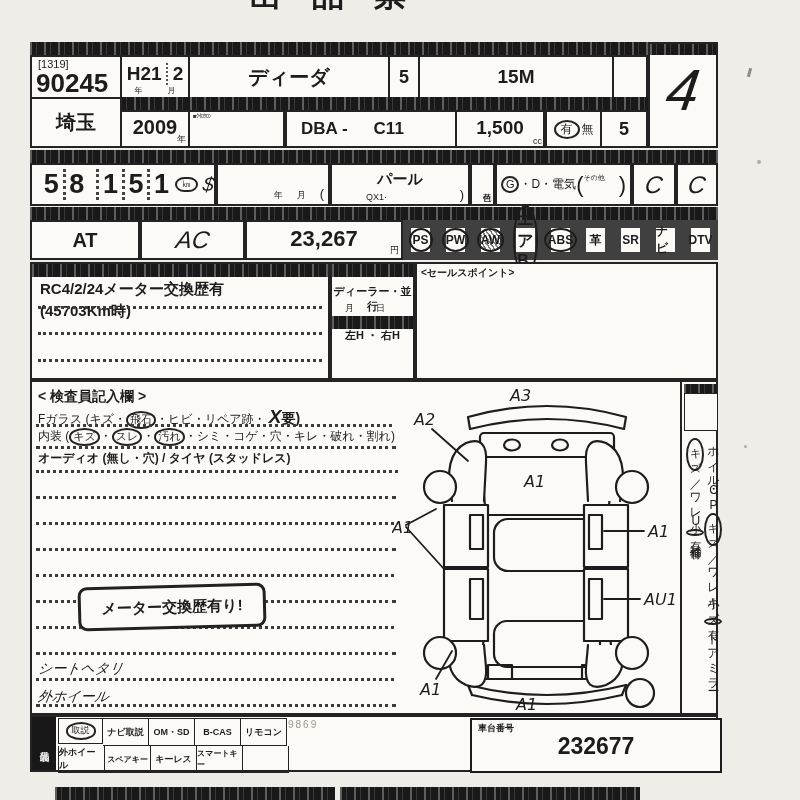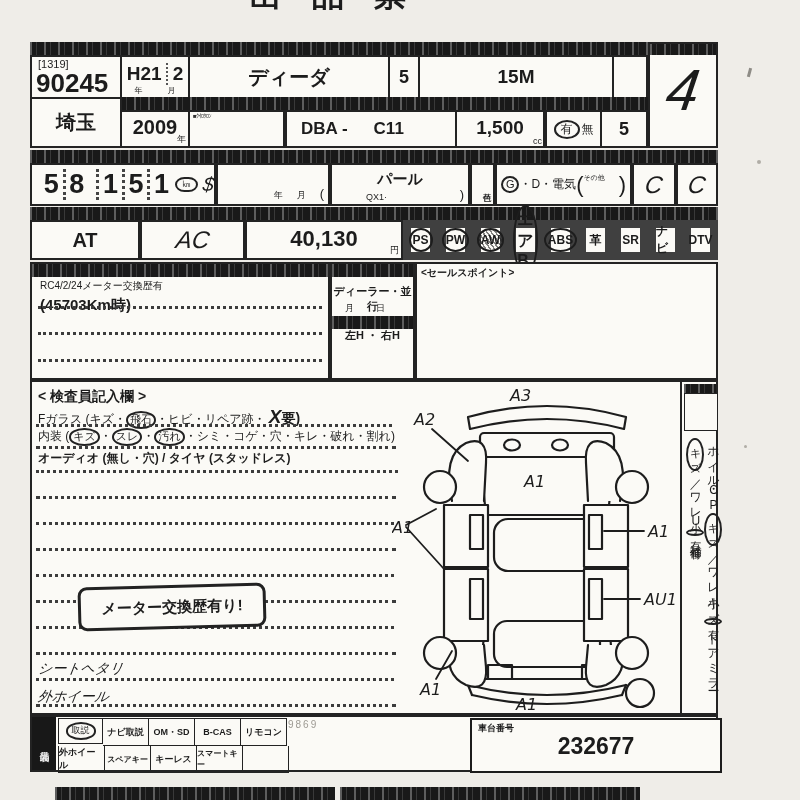--- a/index.html
+++ b/index.html
@@ -130,21 +130,21 @@
 
   <div class="band" style="left:30px;top:207px;width:688px;height:13px;"></div>
 
   <div class="cell" style="left:30px;top:220px;width:110px;height:40px;display:flex;align-items:center;justify-content:center;font-size:20px;font-weight:600;">
     <span>AT</span>
   </div>
   <div class="cell" style="left:140px;top:220px;width:105px;height:40px;display:flex;align-items:center;justify-content:center;">
     <span class="hw" style="font-size:24px;">AC</span>
   </div>
   <div class="cell" style="left:245px;top:220px;width:158px;height:40px;">
-    <div style="font-size:22px;font-weight:600;text-align:center;padding-top:4px;">40,130</div>
+    <div style="font-size:22px;font-weight:600;text-align:center;padding-top:4px;">23,267</div>
     <div class="tiny" style="position:absolute;right:2px;bottom:1px;">円</div>
   </div>
 
   <div class="eq" style="left:403px;">
       <span class="eqc">PS</span>
     </div>
   <div class="eq" style="left:438px;">
       <span class="eqc">PW</span>
     </div>
   <div class="eq" style="left:473px;">
@@ -164,21 +164,21 @@
     </div>
   <div class="eq" style="left:648px;">
       <span>ナビ</span>
     </div>
   <div class="eq" style="left:683px;">
       <span>DTV</span>
     </div>
 
   <div class="cell" style="left:30px;top:262px;width:300px;height:118px;">
     <div class="band" style="left:0;top:0;width:296px;height:13px;"></div>
-    <div style="font-size:10px;font-weight:400;padding:16px 0 0 8px;line-height:1.2;">RC4/2/24メーター交換歴有</div>
+    <div style="font-size:15px;font-weight:700;padding:16px 0 0 8px;line-height:1.2;">RC4/2/24メーター交換歴有</div>
     <div class="dots" style="left:6px;top:42px;width:284px;"></div>
     <div style="font-size:15px;font-weight:600;padding:4px 0 0 8px;">(45703Km時)</div>
     <div class="dots" style="left:6px;top:68px;width:284px;"></div>
     <div class="dots" style="left:6px;top:95px;width:284px;"></div>
   </div>
   <div class="cell" style="left:330px;top:262px;width:85px;height:118px;">
     <div class="band" style="left:0;top:0;width:81px;height:13px;"></div>
     <div class="tiny" style="position:absolute;top:38px;right:6px;letter-spacing:22px;">
       <span>月</span><span>日</span>
     </div>

